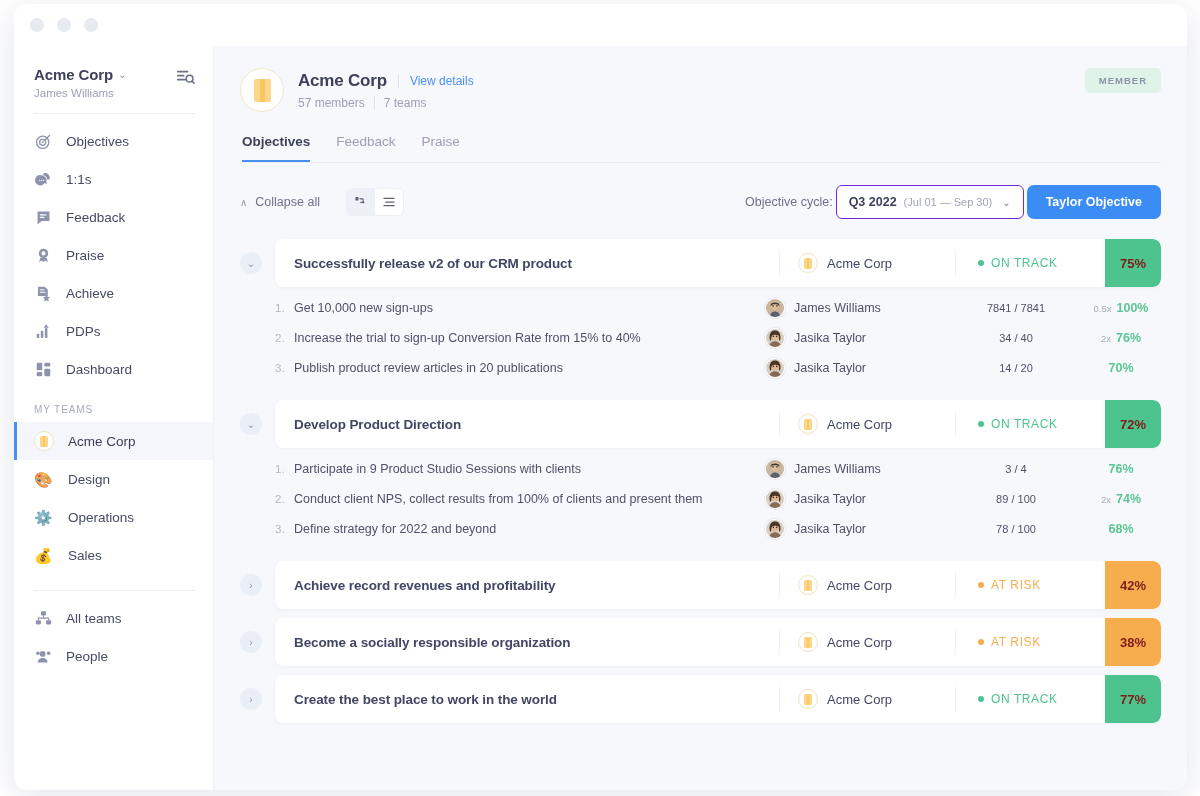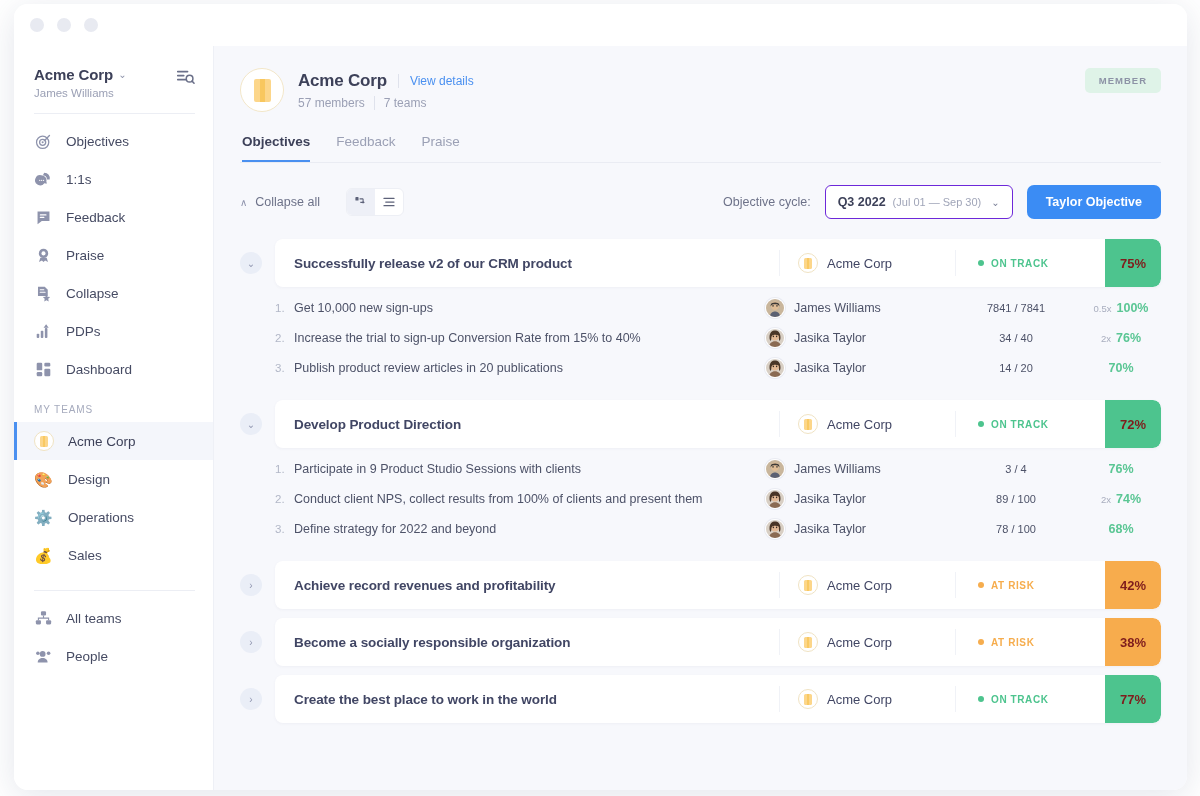--- a/index.html
+++ b/index.html
@@ -113,21 +113,21 @@
     display: flex; align-items: center; gap: 8px; font-size: 12.5px; color: #6d7289; cursor: pointer;
   }
   .chev-up { font-size: 10px; color: #8e93ac; }
   .viewtog {
     display: flex; margin-left: 26px; background: #fff; border-radius: 6px;
     border: 1px solid #edeff5; overflow: hidden;
   }
   .vt { width: 28px; height: 26px; display: flex; align-items: center; justify-content: center; cursor: pointer; }
   .vt.on { background: #eef0f7; }
   .vt svg { width: 14px; height: 14px; fill: #5d6279; }
-  .right-tools { display: flex; align-items: center; gap: 14px; }
+  .right-tools { display: flex; align-items: center; gap: 3px; }
   .cycle-label { font-size: 12.5px; color: #6d7289; }
   .cycle-select {
     background: #fff; border: 1px solid #6d28d9; border-radius: 6px;
     height: 34px; display: flex; align-items: center; gap: 7px;
     padding: 0 12px; cursor: pointer;
   }
   .cyc-q { font-size: 12.5px; font-weight: bold; color: #3d4159; }
   .cyc-r { font-size: 11px; color: #a0a5b8; }
   .cyc-c { font-size: 10px; color: #7b8098; margin-left: 3px; }
   .btn-primary {
@@ -150,21 +150,21 @@
     flex: 1; background: #fff; border-radius: 8px;
     display: flex; align-items: center; height: 48px;
     box-shadow: 0 1px 3px rgba(70,80,120,.05);
     overflow: hidden;
   }
   .obj-title { flex: 1; font-size: 13.5px; font-weight: bold; color: #414664; padding-left: 19px; letter-spacing: -.1px; }
   .obj-team { width: 176px; display: flex; align-items: center; gap: 9px; border-left: 1px solid #f0f2f7; height: 26px; padding-left: 18px; }
   .obj-team .lbl { font-size: 13px; color: #414664; }
   .obj-status { width: 150px; display: flex; align-items: center; gap: 7px; border-left: 1px solid #f0f2f7; height: 26px; padding-left: 22px; }
   .st-dot { width: 6px; height: 6px; border-radius: 50%; }
-  .st-txt { font-size: 10px; letter-spacing: .6px; font-weight: bold; }
+  .st-txt { font-size: 12px; letter-spacing: .6px; font-weight: normal; }
   .pct {
     width: 56px; align-self: stretch; display: flex; align-items: center; justify-content: center;
     color: #7f1d1d; font-size: 13px; font-weight: bold; border-radius: 0 8px 8px 0;
   }
 
   
   .kr-list { padding: 6px 0 8px 35px; }
   .kr {
     display: flex; align-items: center; height: 30px; font-size: 12.5px;
   }
@@ -262,21 +262,21 @@
       </div>
       <div class="nav-item">
         <span class="nav-ico">
           <svg viewBox="0 0 20 20">
               <path d="M3.5 2h8l3.5 3.5V13H3.5V2z"></path>
               <rect x="5.5" y="5" width="5.5" height="1.3" rx=".6" fill="#fff"></rect>
               <rect x="5.5" y="7.8" width="7" height="1.3" rx=".6" fill="#fff"></rect>
               <path d="M13.5 11l1.3 2.8 3 .4-2.2 2.1.5 3-2.6-1.4-2.6 1.4.5-3-2.2-2.1 3-.4z"></path>
             </svg>
         </span>
-        <span class="lbl">Collapse</span>
+        <span class="lbl">Achieve</span>
       </div>
       <div class="nav-item">
         <span class="nav-ico">
           <svg viewBox="0 0 20 20">
               <rect x="2" y="12.5" width="3" height="5" rx="1"></rect>
               <rect x="6.8" y="9" width="3" height="8.5" rx="1"></rect>
               <rect x="11.6" y="6" width="3" height="11.5" rx="1"></rect>
               <path d="M13.1 1.5l3 4h-6z"></path>
             </svg>
         </span>

